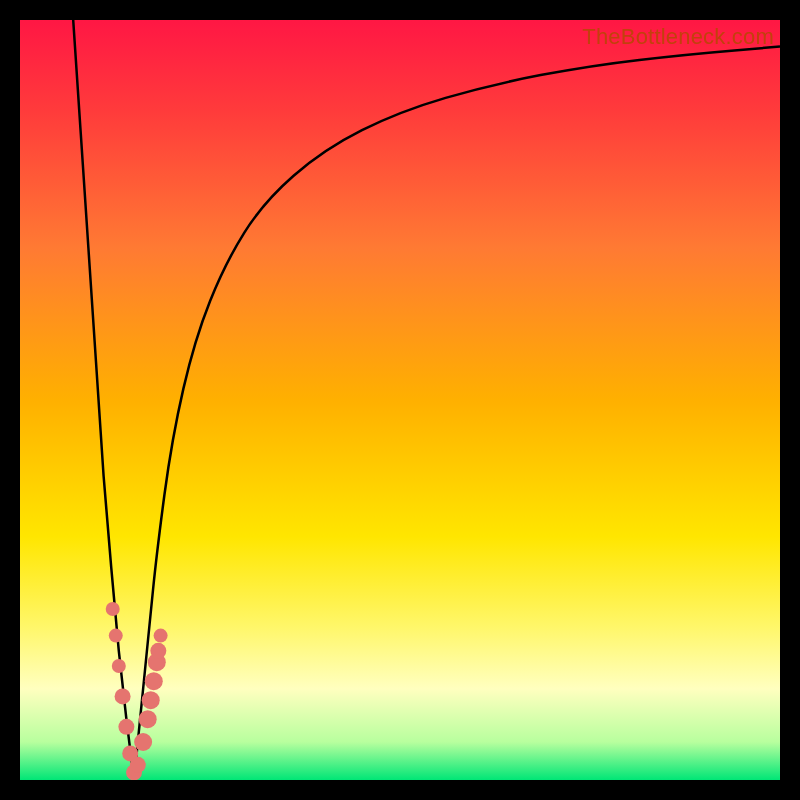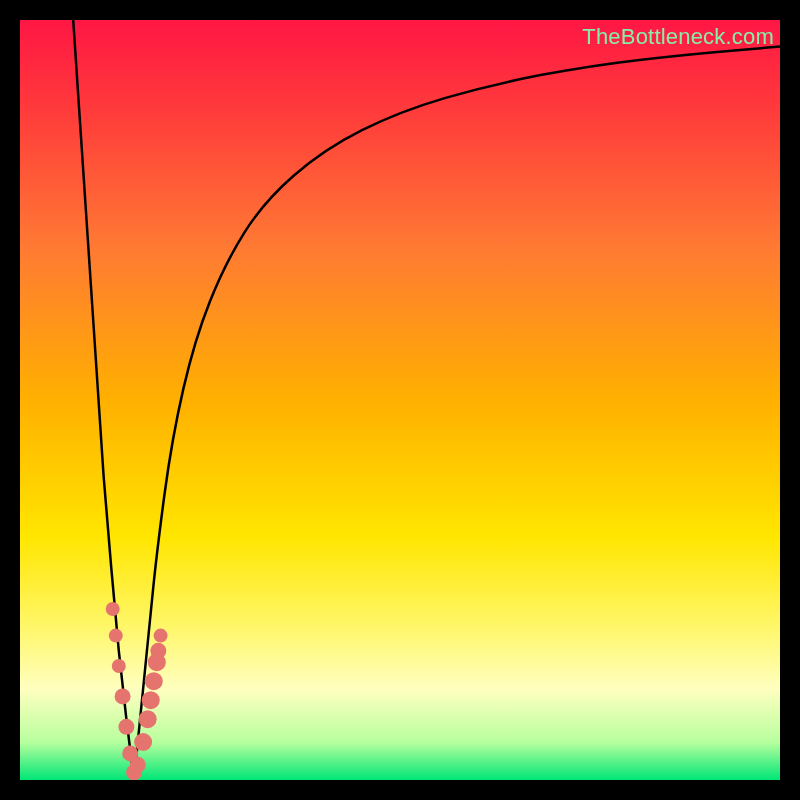--- a/index.html
+++ b/index.html
@@ -23,21 +23,21 @@
     position: absolute;
     left: 0;
     top: 0;
     width: 100%;
     height: 100%;
   }
   .watermark {
     position: absolute;
     top: 24px;
     right: 26px;
-    color: #86efac;
+    color: #c2410c;
     font-size: 22px;
     letter-spacing: 0.2px;
     font-weight: 500;
     z-index: 10;
   }
   svg.curves {
     position: absolute;
     left: 0;
     top: 0;
     width: 100%;

